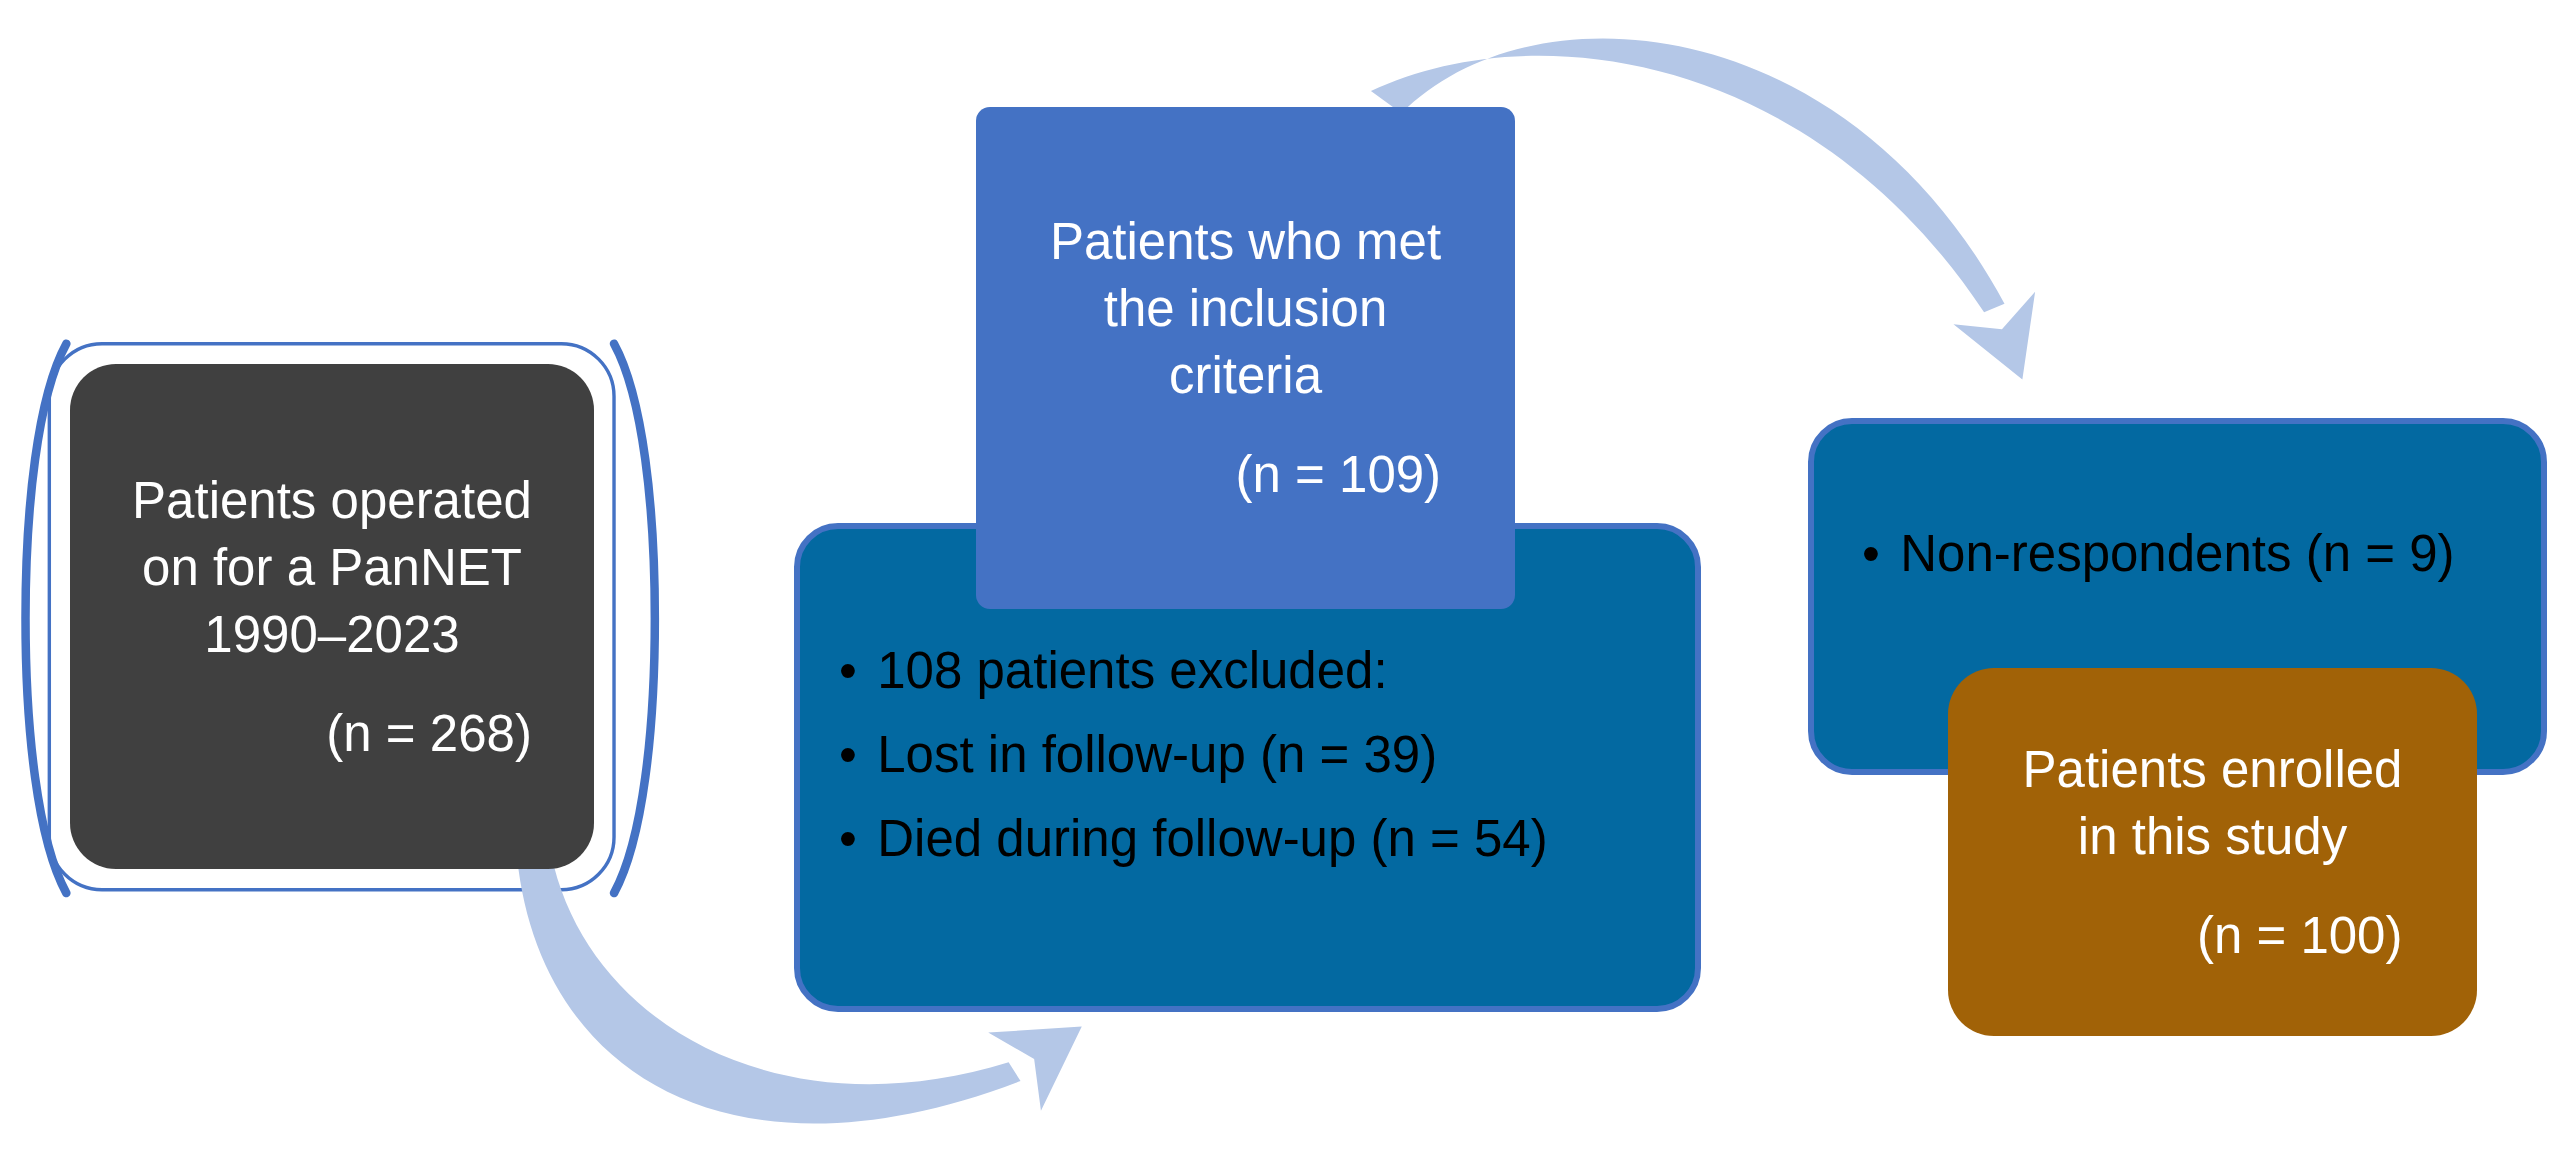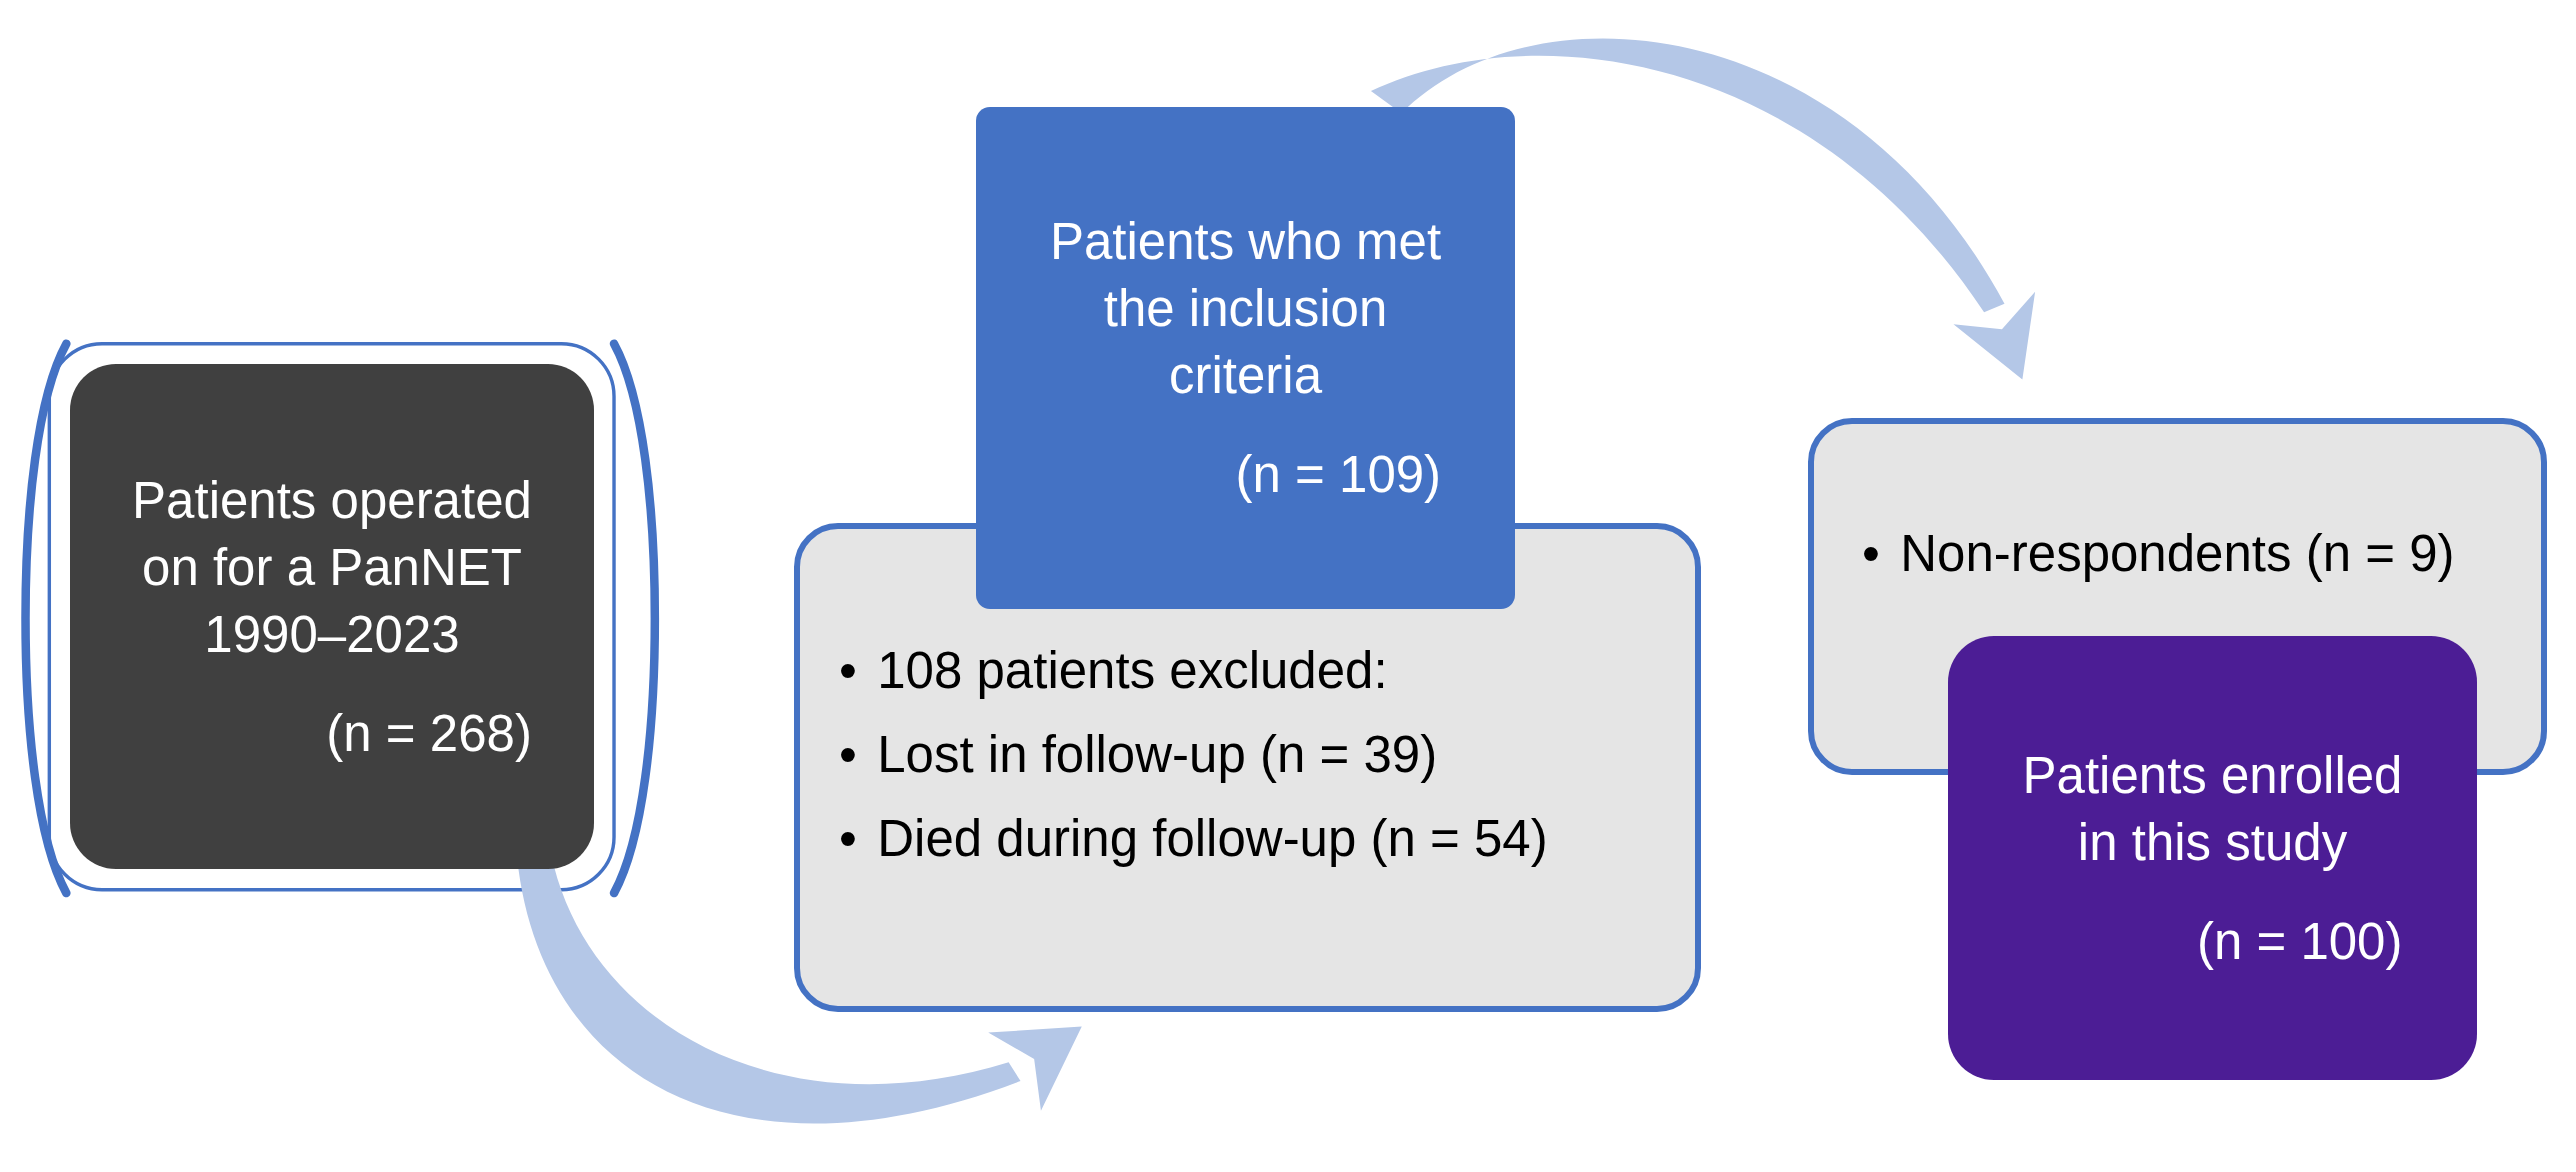--- a/index.html
+++ b/index.html
@@ -9,21 +9,21 @@
   }
   .layer{position:absolute;left:0;top:0;}
   .bluebox{
     position:absolute;border-radius:46px;
     display:flex;flex-direction:column;justify-content:center;align-items:center;
     text-align:center;
   }
   .bluebox .line{font-size:51px;line-height:67px;white-space:nowrap;}
   .bluebox .count{font-size:51px;line-height:67px;margin-top:32px;white-space:nowrap;text-align:right;}
   .whitebox{
-    position:absolute;background:#e5e5e5;border-style:solid;border-width:6px;
+    position:absolute;background:#0369a1;border-style:solid;border-width:6px;
     border-radius:44px;box-sizing:border-box;
   }
   ul.bullets{list-style:none;margin:0;padding:0;}
   ul.bullets li{font-size:51px;line-height:84px;white-space:nowrap;}
   ul.bullets li::before{content:"\2022";margin-right:20.4px;}
   #box-excluded ul.bullets{padding:100px 8.5px 0 39px;}
   #box-nonresp{display:flex;align-items:center;padding-left:48px;padding-bottom:85px;}
 </style>
 </head>
 <body>
@@ -72,21 +72,21 @@
 
   <div class="bluebox" style="left: 976px; top: 107px; width: 539px; height: 502px; background-color: rgb(68, 114, 196); border-radius: 14px;">
     <div style="color: rgb(255, 255, 255);">
       <div class="line">Patients who met</div>
       <div class="line">the inclusion</div>
       <div class="line">criteria</div>
       <div class="count">(n = 109)</div>
     </div>
   </div>
 
-  <div class="bluebox" style="left: 1948px; top: 636px; width: 529px; height: 444px; background-color: #4c1d95;">
+  <div class="bluebox" style="left: 1948px; top: 668px; width: 529px; height: 368px; background-color: #a16207;">
     <div style="color: rgb(255, 255, 255);">
       <div class="line">Patients enrolled</div>
       <div class="line">in this study</div>
       <div class="count">(n = 100)</div>
     </div>
   </div>
 
 </div>
 
 

